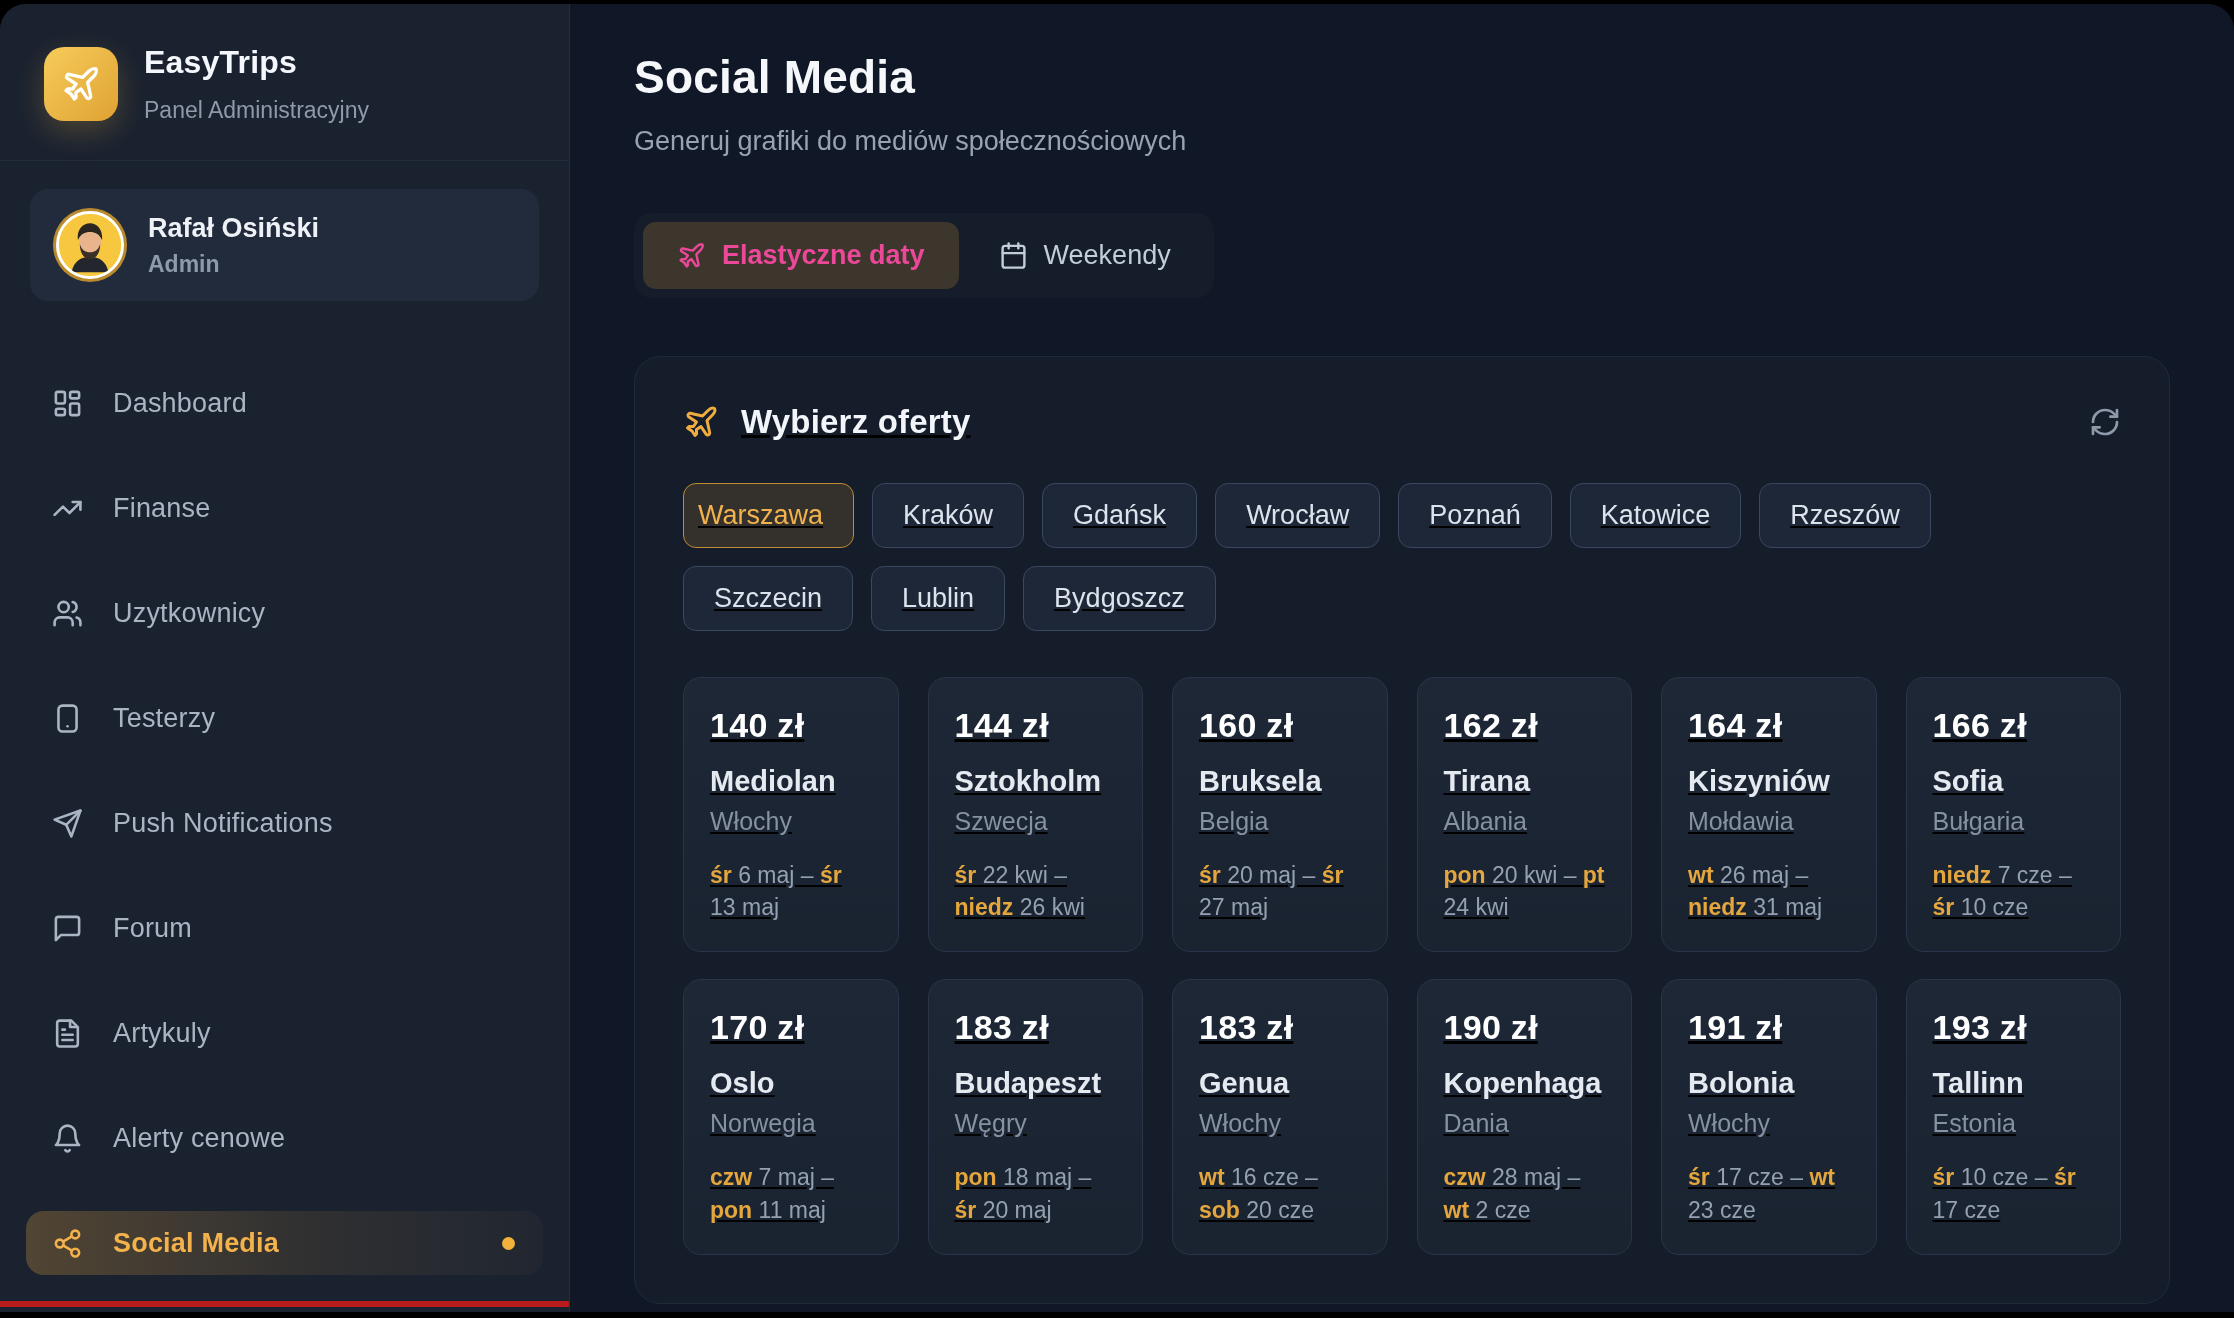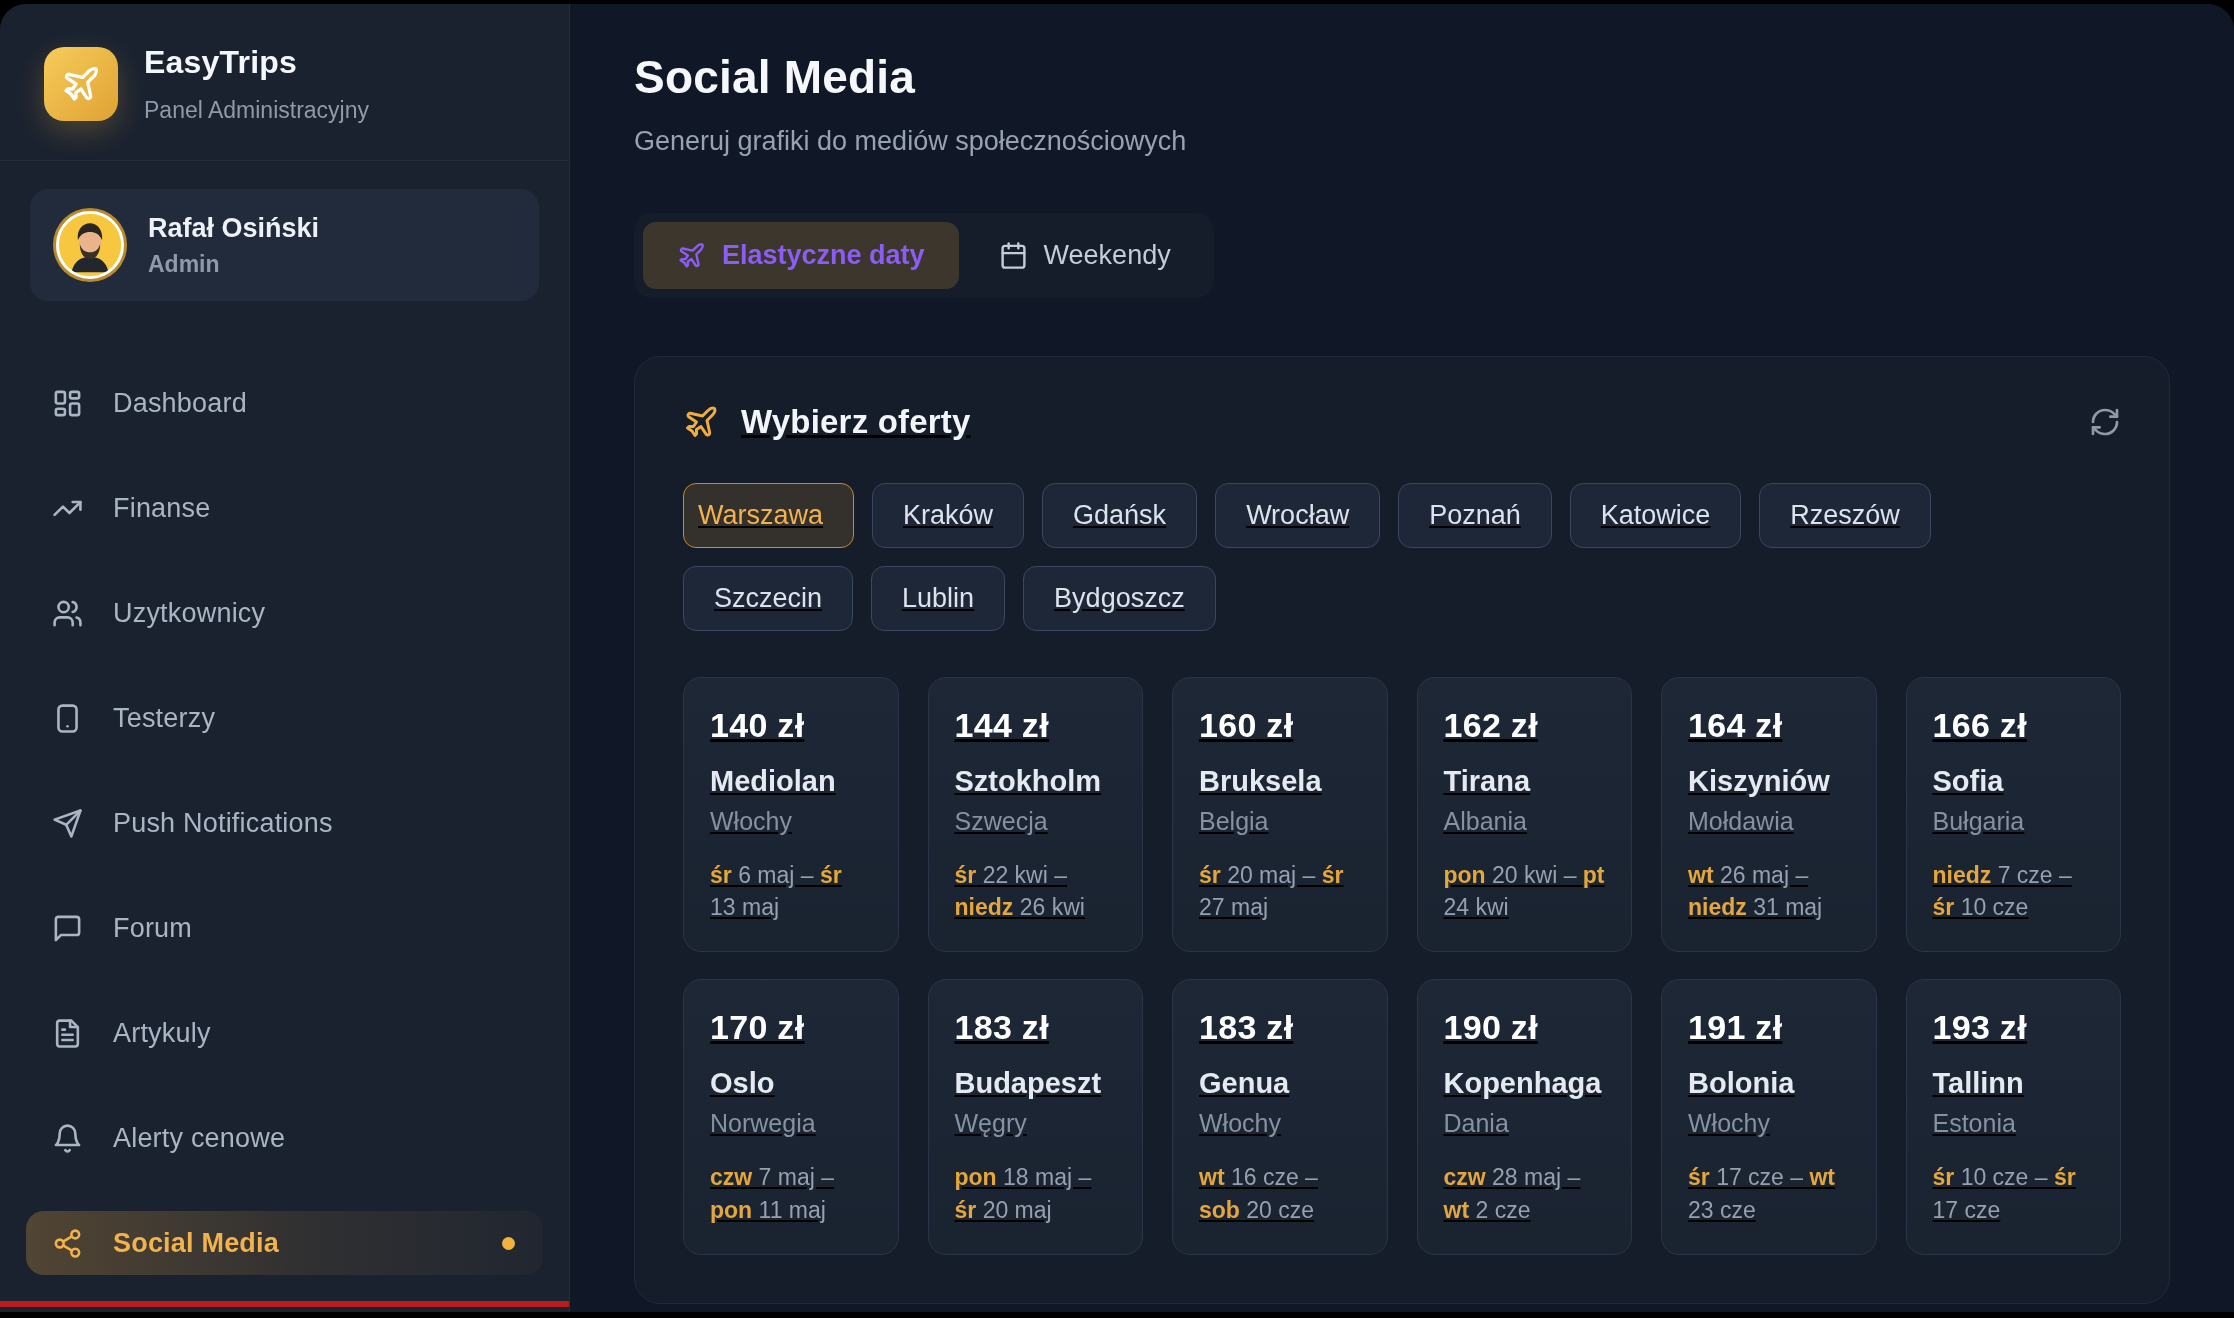--- a/index.html
+++ b/index.html
@@ -45,21 +45,21 @@
   
   .main { flex:1; padding:46px 64px 0 64px; overflow:hidden; }
   .page-title { font-size:46px; font-weight:800; color:#f5f7fa; letter-spacing:.2px; }
   .page-sub { font-size:27px; color:#97a2b2; margin-top:22px; }
 
   .tab-group { margin-top:56px; display:inline-flex; gap:6px; background:#161d2a;
     border-radius:18px; padding:9px; }
   .tab { display:flex; align-items:center; gap:16px; padding:18px 34px; border-radius:13px;
     font-size:27px; color:#c3ccd9; cursor:pointer; }
   .tab svg { width:29px; height:29px; }
-  .tab.active { background:#453category; background:rgba(240,170,60,.18); color:#8b5cf6; font-weight:700; }
+  .tab.active { background:#453category; background:rgba(240,170,60,.18); color:#ec4899; font-weight:700; }
 
   .panel { margin-top:58px; width:1536px; background:#151d2b; border:1px solid #202a3a;
     border-radius:26px; padding:46px 48px 48px 48px;text-decoration:underline; }
   .panel-head { display:flex; align-items:center; gap:22px; }
   .panel-head .plane { color:#f0ac3e; }
   .panel-head .plane svg { width:36px; height:36px; display:block; }
   .panel-title { font-size:33px; font-weight:800; color:#f2f5f9; letter-spacing:.2px; }
   .refresh-btn { margin-left:auto; background:none; border:none; color:#8e99a9; cursor:pointer; }
   .refresh-btn svg { width:32px; height:32px; display:block; }
 

